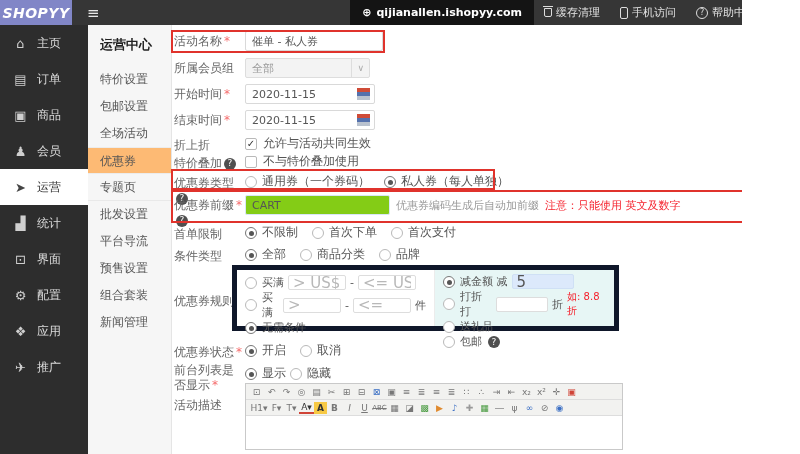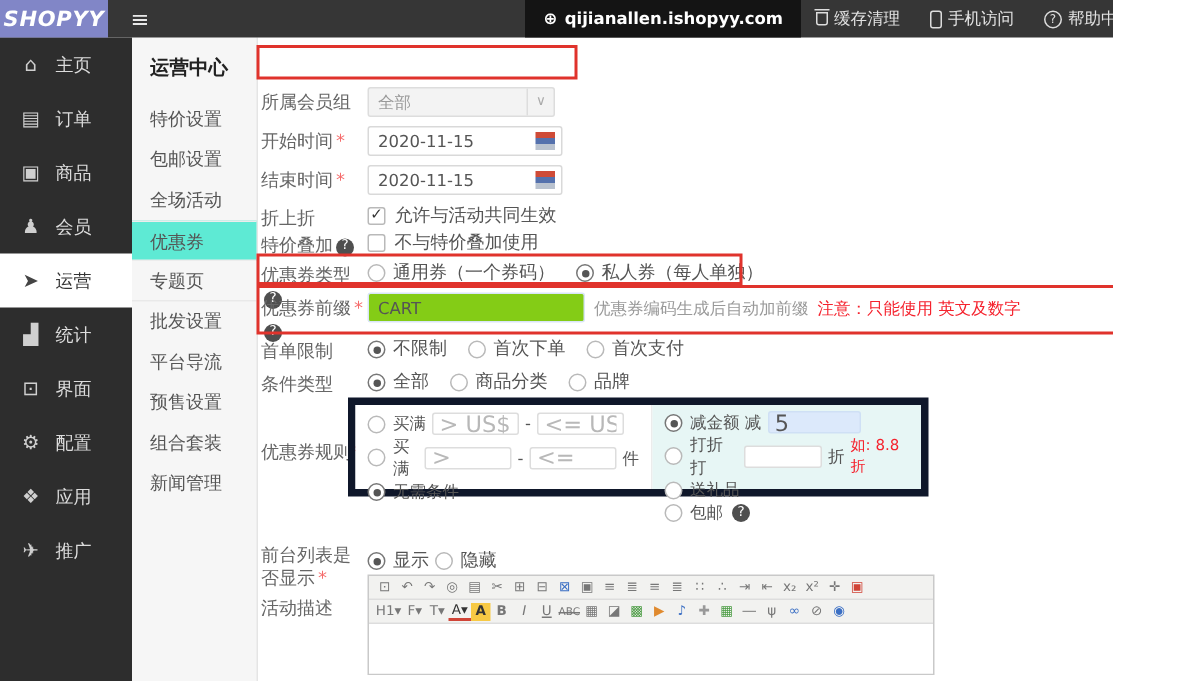--- a/index.html
+++ b/index.html
@@ -27,21 +27,21 @@
   .sidebar { position:absolute; left:0; top:25px; width:88px; height:429px; background:#2d2d2d; z-index:4; }
   .snav { height:36px; display:flex; align-items:center; padding-left:13px; gap:9px; color:#dcdcdc; font-size:12px; cursor:pointer; }
   .snav .ic { width:15px; font-size:13px; color:#cfcfcf; text-align:center; font-style:normal; }
   .snav.active { background:#fff; color:#333; }
   .snav.active .ic { color:#444; }
 
   
   .submenu { position:absolute; left:88px; top:25px; width:84px; height:429px; background:#f6f6f6; border-right:1px solid #e5e5e5; z-index:4; }
   .subtitle { padding:11px 0 12px 12px; font-weight:bold; font-size:13px; color:#222; }
   .subitem { height:27px; line-height:27px; padding-left:12px; font-size:12px; color:#555; cursor:pointer; }
-  .subitem.active { background:#5eead4; border-top:1px solid #ececec; border-bottom:1px solid #ececec; }
+  .subitem.active { background:#fdba74; border-top:1px solid #ececec; border-bottom:1px solid #ececec; }
   .subitem.divided { border-bottom:1px solid #e9e9e9; }
 
   
   .content { position:absolute; left:172px; top:25px; width:606px; height:429px; background:#fff; z-index:1; }
   .row { position:absolute; left:2px; display:flex; align-items:flex-start; }
   .lbl { width:71px; font-size:12px; color:#666; padding-top:3px; line-height:15px; }
   .req { color:#f56c6c; margin-left:2px; }
   .qmark { width:12px; height:12px; border-radius:50%; background:#4f4f4f; color:#fff; font-size:9px; display:inline-flex; align-items:center; justify-content:center; vertical-align:1px; margin-left:2px; cursor:pointer; }
   .ctrl { display:flex; align-items:center; gap:6px; font-size:12px; color:#555; }
   .inp { height:20px; border:1px solid #d9d9d9; border-radius:2px; font-size:11px; color:#555; padding:0 6px; background:#fff; font-family:inherit; }
@@ -172,20 +172,26 @@
     <div class="subitem divided">专题页</div>
     <div class="subitem">批发设置</div>
     <div class="subitem">平台导流</div>
     <div class="subitem">预售设置</div>
     <div class="subitem">组合套装</div>
     <div class="subitem">新闻管理</div>
   </div>
 
   <div class="content">
 
+    <div class="row" style="top:6px">
+      <div class="lbl"><span>活动名称</span><span class="req">*</span></div>
+      <div class="ctrl">
+          <input class="inp" style="width: 138px;" value="催单 - 私人券">
+        </div>
+    </div>
 
     <div class="row" style="top:33px">
       <div class="lbl">所属会员组</div>
       <div class="ctrl">
         <div class="selbox">
           <span>全部</span>
           <span class="chev">∨</span>
         </div>
       </div>
     </div>
@@ -355,20 +361,33 @@
         <div class="rrow">
           <span class="radio">
               <span class="rb"></span>
               <span style="font-size:11px">包邮</span>
             </span>
           <span class="qmark">?</span>
         </div>
       </div>
     </div>
 
+    <div class="row" style="top:317px">
+      <div class="lbl"><span>优惠券状态</span><span class="req">*</span></div>
+      <div class="ctrl" style="gap:14px">
+        <span class="radio sel">
+            <span class="rb"></span>
+            <span>开启</span>
+          </span>
+        <span class="radio">
+            <span class="rb"></span>
+            <span>取消</span>
+          </span>
+      </div>
+    </div>
 
     <div class="row" style="top:335px">
       <div class="lbl"><span>前台列表是否显示</span><span class="req">*</span></div>
       <div class="ctrl" style="gap:4px;padding-top:5px">
         <span class="radio sel">
             <span class="rb"></span>
             <span>显示</span>
           </span>
         <span class="radio">
             <span class="rb"></span>

